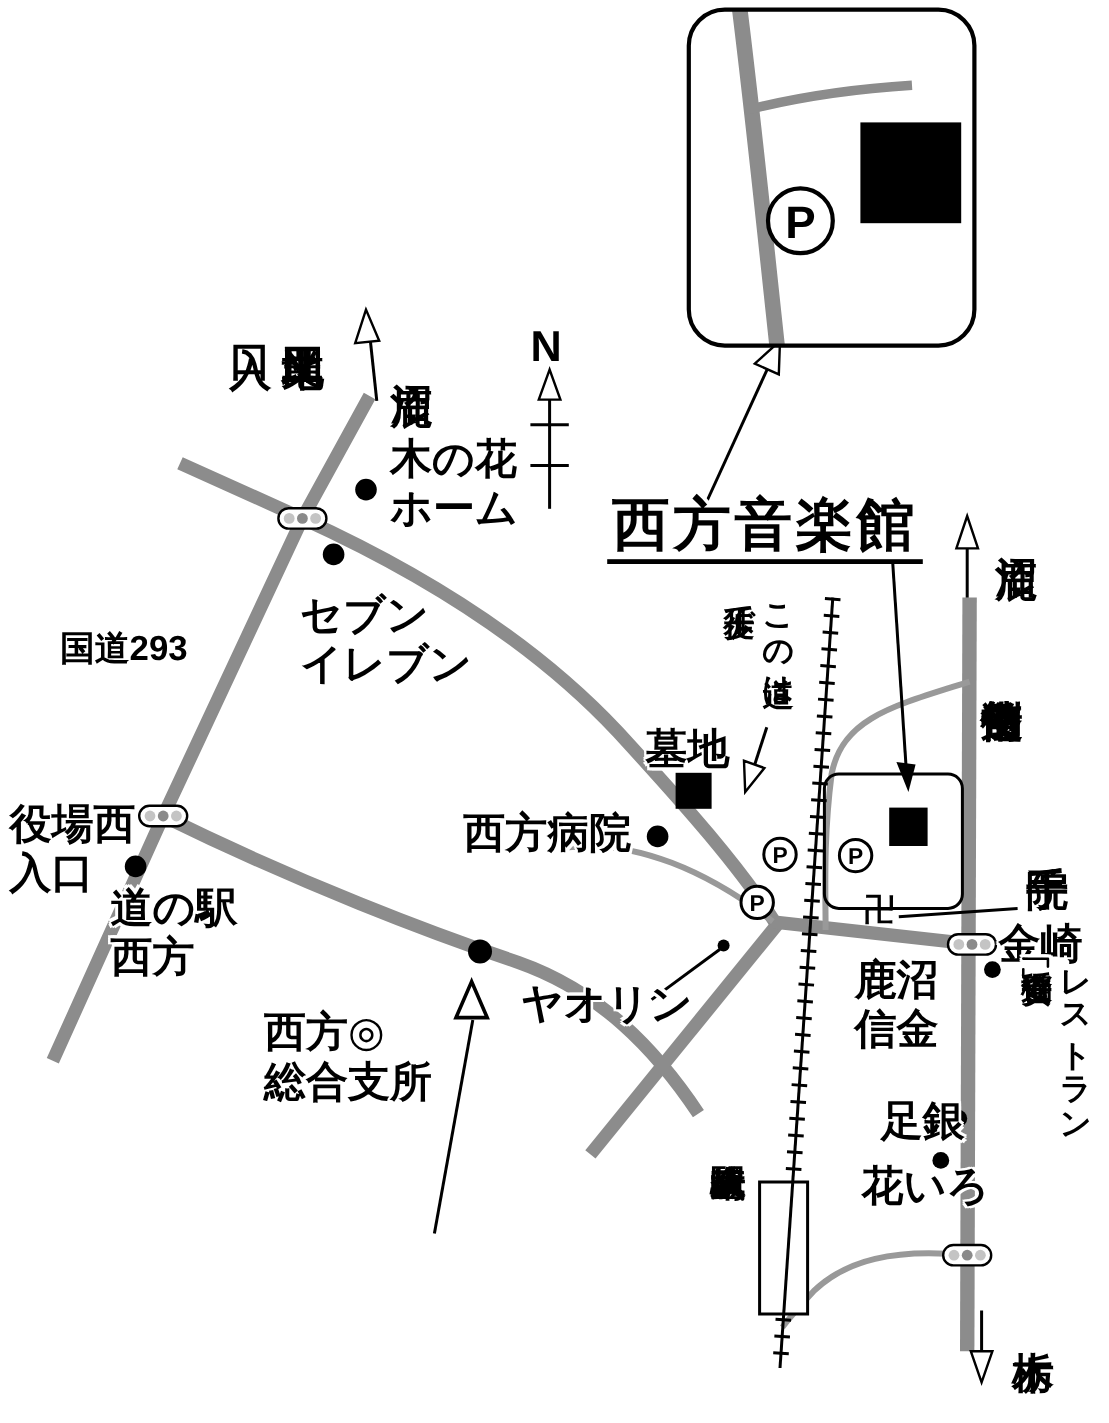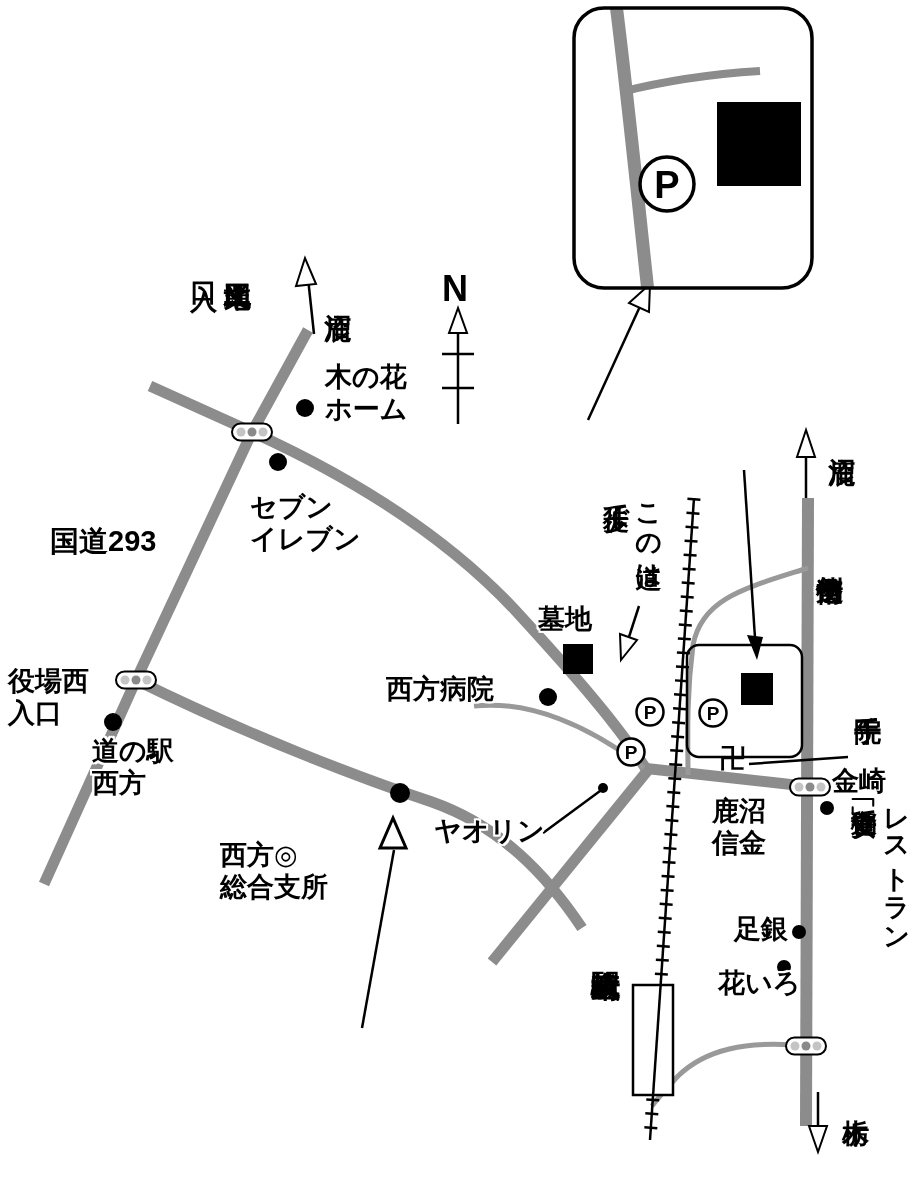--- a/index.html
+++ b/index.html
@@ -3,21 +3,21 @@
 <meta charset="utf-8">
 <style>
   html,body{margin:0;padding:0;background:#ffffff;}
   #map{
     position:relative;width:924px;height:1186px;background:#fff;overflow:hidden;
     font-family:"Liberation Sans","DejaVu Sans",sans-serif;color:#000;
   }
   #map svg{position:absolute;left:0;top:0;}
   .lbl{
     position:absolute;font-weight:bold;white-space:pre-line;line-height:1.18;
-    font-size:27px;color:#000;
+    font-size:35px;color:#000;
     text-shadow:-2px -2px 0 #fff,2px -2px 0 #fff,-2px 2px 0 #fff,2px 2px 0 #fff,
                 0 -2px 0 #fff,0 2px 0 #fff,-2px 0 0 #fff,2px 0 0 #fff;
   }
   .v{writing-mode:vertical-rl;line-height:1.25;}
   .title{
     font-size:48px;letter-spacing:3px;border-bottom:4px solid #000;
     padding:0 4px 4px 4px;line-height:1.0;
   }
   .big{font-size:29px;}
   .compass{font-size:36px;}
@@ -163,20 +163,21 @@
 イレブン</div>
   <div class="lbl big" style="left:50px;top:524px;text-align:center;">国道293</div>
   <div class="lbl" style="left:8px;top:666px;">役場西
 入口</div>
   <div class="lbl" style="left:92px;top:736px;">道の駅
 西方</div>
   <div class="lbl" style="left:386px;top:674px;">西方病院</div>
   <div class="lbl" style="left:538px;top:604px;text-align:center;">墓地</div>
   <div class="lbl v" style="left:600px;top:486px;font-size:26px;">この道は
 徒歩で</div>
+  <div class="lbl title" style="left:506px;top:414px;">西方音楽館</div>
   <div class="lbl v" style="left:824px;top:436px;">鹿沼</div>
   <div class="lbl v" style="left:812px;top:556px;">例幣使街道</div>
   <div class="lbl v" style="left:850px;top:694px;">千手院</div>
   <div class="lbl" style="left:832px;top:766px;text-align:center;">金崎</div>
   <div class="lbl" style="left:712px;top:796px;">鹿沼
 信金</div>
   <div class="lbl v" style="left:848px;top:790px;font-size:26px;">レストラン
 「稲安食道」</div>
   <div class="lbl" style="left:734px;top:914px;">足銀</div>
   <div class="lbl" style="left:718px;top:968px;">花いろ</div>

